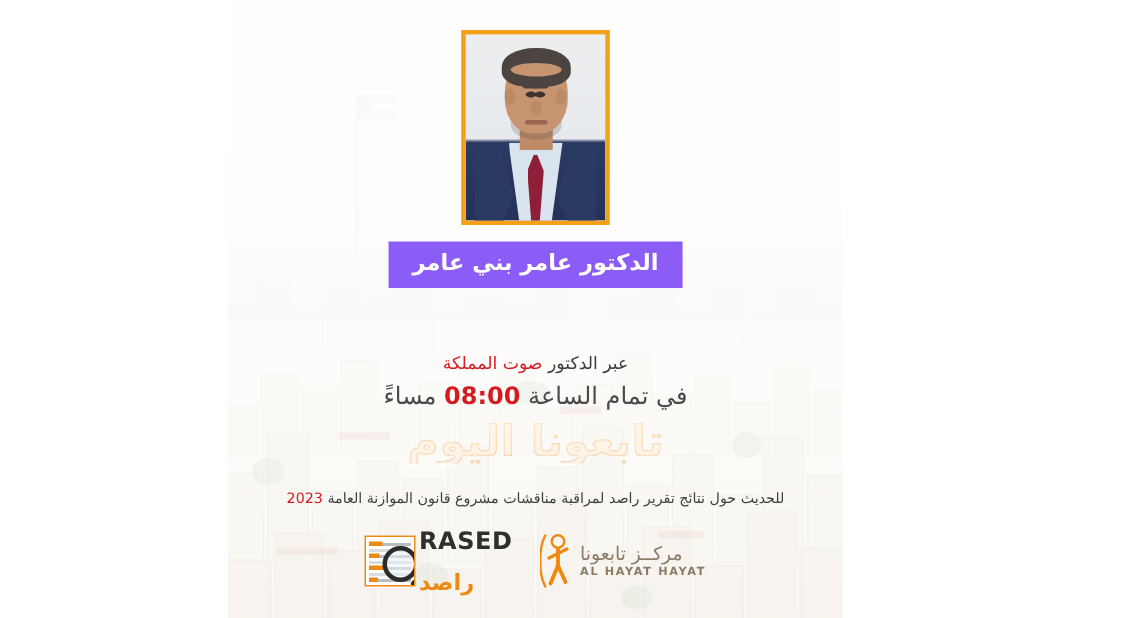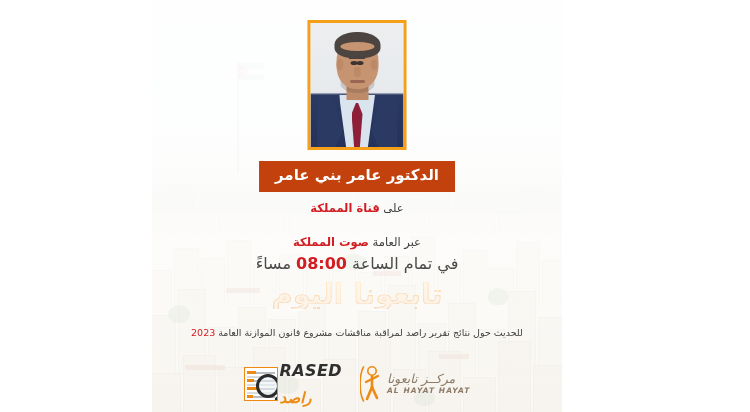--- a/index.html
+++ b/index.html
@@ -254,21 +254,21 @@
     background: #2b3a63;
   }
   .p-lapel-l { left: 6px;  clip-path: polygon(0 0, 62% 0, 100% 62%, 64% 100%, 0 100%); }
   .p-lapel-r { right: 6px; clip-path: polygon(38% 0, 100% 0, 100% 100%, 36% 100%, 0 62%); }
 
   
   .name-banner {
     position: absolute;
     left: 50%; transform: translateX(-50%);
     top: 161px;
-    background: #c2410c;
+    background: #8b5cf6;
     color: #ffffff;
     font-size: 15px;
     font-weight: bold;
     line-height: 1;
     padding: 7px 16px 9px;
     white-space: nowrap;
     letter-spacing: .3px;
   }
 
   
@@ -283,21 +283,21 @@
     font-size: 11.5px;
     color: #3c3c3c;
   }
   .line-channel .em { color: #D31C21; font-weight: bold; }
 
   .line-program {
     top: 237px;
     font-size: 11.5px;
     color: #3c3c3c;
   }
-  .line-program .em { color: #D31C21; font-weight: bold; }
+  .line-program .em { color: #D31C21; font-weight: normal; }
 
   .line-time {
     top: 256px;
     font-size: 16px;
     color: #4a4a4a;
   }
   .line-time .em { color: #D31C21; font-weight: bold; }
 
   
   .headline {
@@ -338,28 +338,27 @@
     color: #404040;
     white-space: nowrap;
     line-height: 1;
   }
   .subtitle .em { color: #D31C21; text-align: right; }
 
   
   .logos {
     position: absolute;
     left: 0; right: 0;
-    bottom: 2px;
+    bottom: 16px;
     height: 48px;
     display: flex;
-    align-items: flex-start;
+    align-items: flex-end;
     justify-content: center;
     gap: 18px;
     direction: ltr;
-    font-style: italic;
   }
 
   
   .logo-rased {
     position: relative;
     display: flex;
     align-items: center;
     height: 44px;
   }
   .rased-doc {
@@ -577,26 +576,23 @@
           <div class="p-brow-r"></div>
           <div class="p-eye-l"></div>
           <div class="p-eye-r"></div>
           <div class="p-nose"></div>
           <div class="p-mouth"></div>
         </div>
       </div>
 
       <div class="name-banner">الدكتور عامر بني عامر</div>
 
-      <div class="line line-channel">
-        <span>على </span><span class="em">قناة المملكة</span>
-      </div>
 
       <div class="line line-program">
-        <span>عبر العامة </span><span class="em">صوت المملكة</span>
+        <span>عبر الدكتور </span><span class="em">صوت المملكة</span>
       </div>
 
       <div class="line line-time">
         <span>في تمام الساعة </span><span class="em">08:00</span><span> مساءً</span>
       </div>
 
       <div class="headline-outline">تابعونا اليوم</div>
       <div class="headline">تابعونا اليوم</div>
 
       <div class="subtitle">

